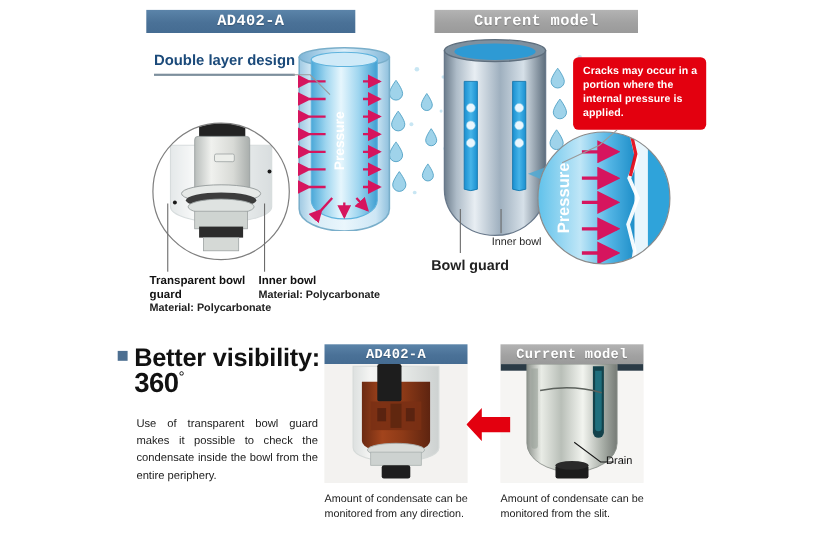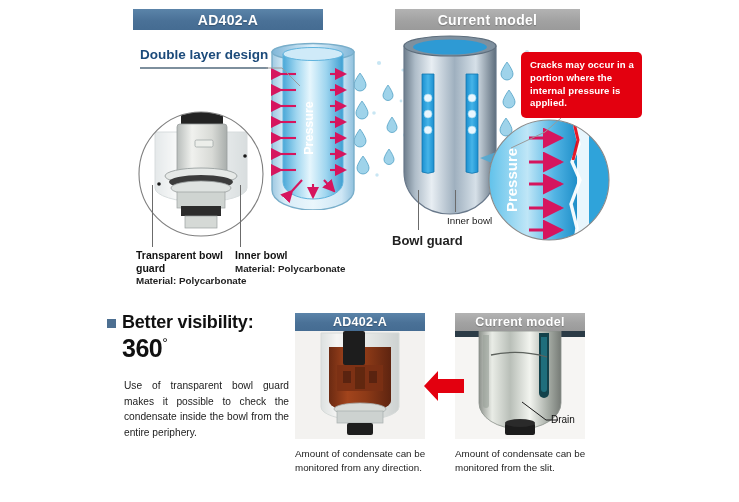--- a/index.html
+++ b/index.html
@@ -8,20 +8,21 @@
     font-family:"Liberation Sans","DejaVu Sans",sans-serif;
     color:#1a1a1a;
   }
   .abs{position:absolute;}
 
   
   .hdr{
     position:absolute;display:flex;align-items:center;justify-content:center;
     color:#ffffff;font-weight:bold;letter-spacing:.3px;
     text-shadow:0 1px 1px rgba(0,0,0,.25);
+    font-family:Liberation Mono, monospace;
   }
   .hdr-blue{background:linear-gradient(180deg,#5b84a9 0%,#4a7197 55%,#456c92 100%);}
   .hdr-gray{background:linear-gradient(180deg,#b3b3b3 0%,#a2a2a2 55%,#9a9a9a 100%);}
 
   #hdr-ad402{left:133px;top:9px;width:190px;height:21px;font-size:14px;}
   #hdr-current{left:395px;top:9px;width:185px;height:21px;font-size:14px;}
   #hdr2-ad402{left:295px;top:313px;width:130px;height:18px;font-size:12.5px;}
   #hdr2-current{left:455px;top:313px;width:130px;height:18px;font-size:12.5px;}
 
   
@@ -67,21 +68,21 @@
   #lbl-tbg{left:136px;top:249px;width:95px;}
   #lbl-tbg-mat{left:136px;top:275px;width:120px;}
   #lbl-ib{left:235px;top:249px;width:110px;}
   #lbl-ib-mat{left:235px;top:263px;width:130px;}
 
   #lbl-innerbowl-c{left:447px;top:215px;font-size:9.8px;color:#222;}
   #lbl-bowlguard-c{left:392px;top:233px;font-size:13px;color:#222;font-weight:bold;}
 
   
   #bullet{left:107px;top:319px;width:9px;height:9px;background:#4d6f91;}
-  #bv-title{left:122px;top:312px;font-size:18px;font-weight:bold;color:#111;letter-spacing:-.2px;}
+  #bv-title{left:122px;top:312px;font-size:23px;font-weight:bold;color:#111;letter-spacing:-.2px;}
   #bv-360{left:122px;top:334px;font-size:25px;font-weight:bold;color:#111;letter-spacing:-.5px;}
   #bv-deg{font-size:14px;vertical-align:super;font-weight:normal;}
   #bv-body{
     left:124px;top:366px;width:165px;font-size:10.2px;line-height:1.52;color:#222;
     text-align:justify;
     margin-top:12px;
   }
 
   
   .photo{position:absolute;overflow:hidden;}

